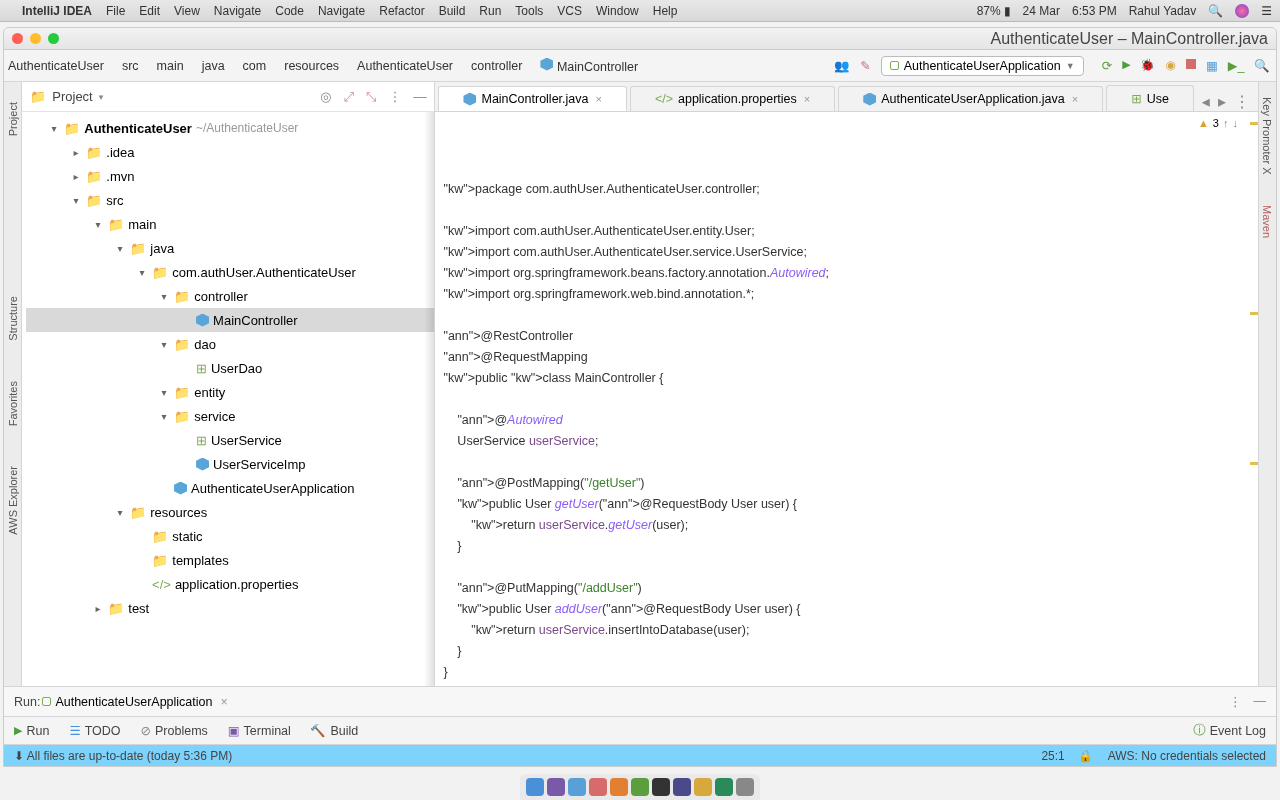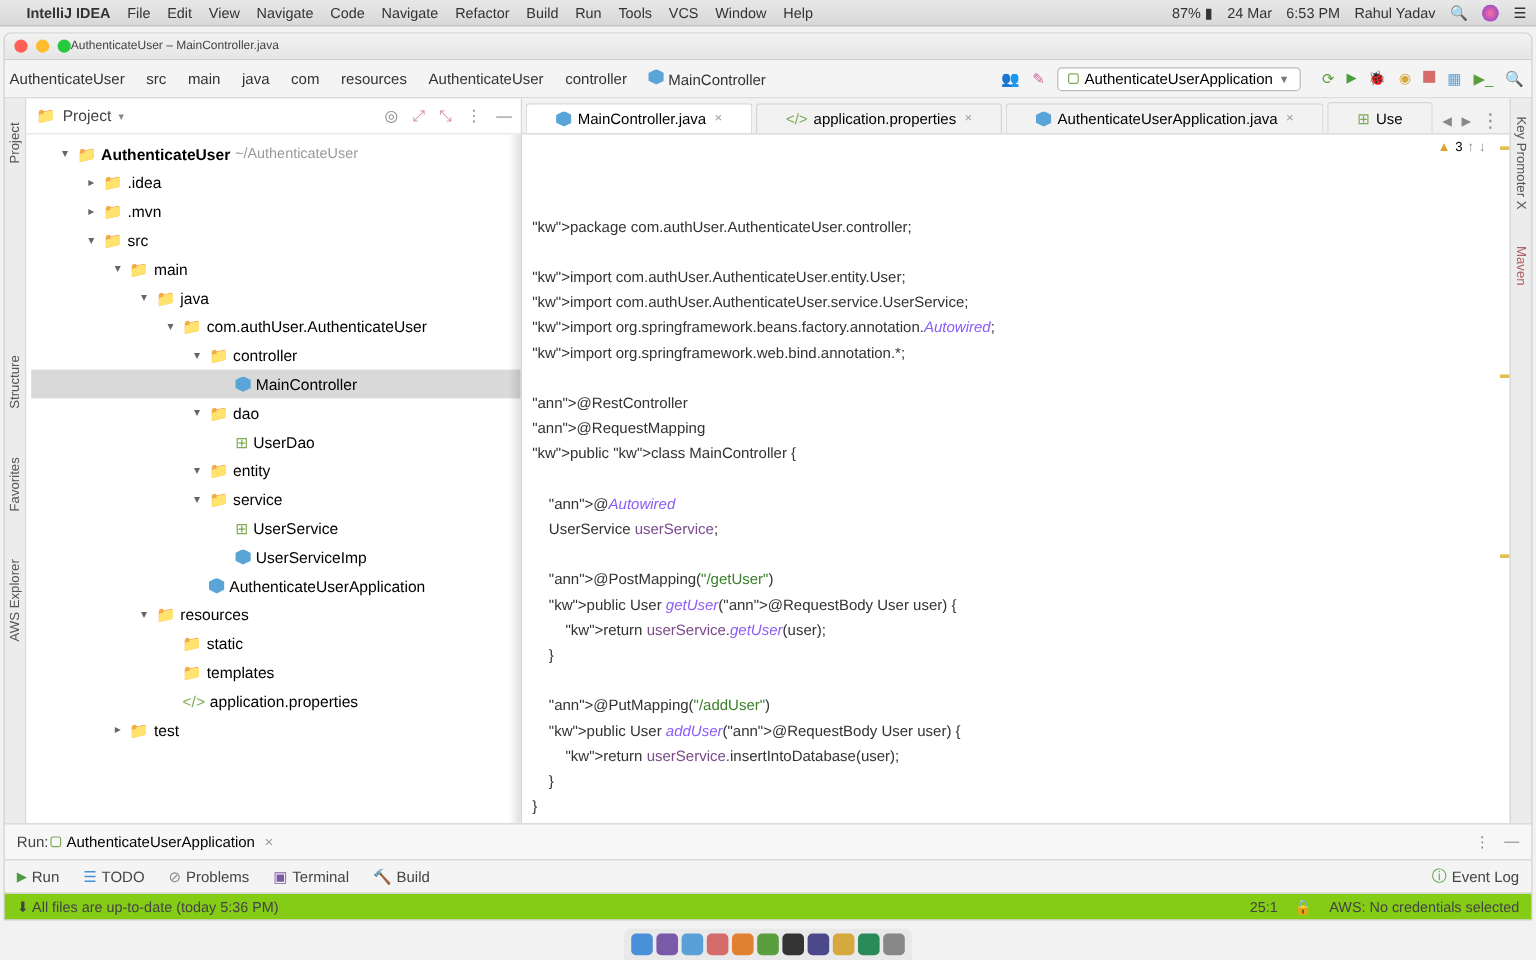--- a/index.html
+++ b/index.html
@@ -12,21 +12,21 @@
 .menubar .spacer { flex:1; }
 .menubar .right { display:flex; gap:12px; align-items:center;}
 .menubar .right span { white-space:nowrap; }
 
 
 .window { background:#f7f7f7; border:1px solid #ccc; border-radius:6px 6px 0 0; margin:5px 3px 0 3px; height:740px; display:flex; flex-direction:column; position:relative;}
 .titlebar { height:22px; display:flex; align-items:center; padding:0 8px; background:linear-gradient(#f2f2f2,#e5e5e5); border-bottom:1px solid #ccc; border-radius:6px 6px 0 0;}
 .dots { display:flex; gap:7px; }
 .dot { width:11px; height:11px; border-radius:50%; }
 .dot.r{background:#ff5f56;} .dot.y{background:#ffbd2e;} .dot.g{background:#27c93f;}
-.titlebar .title { flex:1; text-align:left; font-size:10px; color:#444;}
+.titlebar .title { flex:1; text-align:right; font-size:16px; color:#444;}
 
 
 .toolbar { height:32px; display:flex; align-items:center; padding:0 6px; gap:10px; border-bottom:1px solid #d5d5d5; background:#f4f4f4; font-size:12.5px;}
 .crumb { color:#333; padding:2px 4px; cursor:pointer;}
 .toolbar .sep { flex:1;}
 .runcfg { display:flex; align-items:center; gap:5px; border:1px solid #bbb; border-radius:4px; padding:2px 8px; background:#fff;}
 .runcfg .sq { width:9px;height:9px;border:1.5px solid #7faa57;border-radius:2px; position:relative;}
 .runbtns { display:flex; gap:10px; margin-left:8px;}
 .icon-cube { width:13px;height:13px; display:inline-block; position:relative;}
 .icon-cube::before{content:"";position:absolute;inset:0;background:#59a5d8;clip-path:polygon(50% 0,100% 25%,100% 75%,50% 100%,0 75%,0 25%);} 
@@ -71,21 +71,21 @@
 .run-panel{height:30px; border-top:1px solid #d5d5d5; background:#f7f7f7; display:flex; align-items:center; padding:0 10px; font-size:12.5px;}
 .run-panel .lbl{color:#444; margin-right:2px;}
 .run-panel .cfg{display:flex; align-items:center; gap:4px;}
 .run-panel .x{color:#999; margin-left:4px;}
 .run-panel .ract{margin-left:auto; display:flex; gap:12px; color:#888;}
 
 .bottom-tabs{height:28px; border-top:1px solid #d5d5d5; background:#f4f4f4; display:flex; align-items:center; padding:0 10px; gap:20px; font-size:12.5px;}
 .btab{display:flex; align-items:center; gap:4px; color:#444;}
 .bottom-tabs .spc{flex:1;}
 
-.statusbar{height:22px; border-top:1px solid #d5d5d5; background:#84cc16; display:flex; align-items:center; padding:0 10px; font-size:12px; color:#444; gap:14px;}
+.statusbar{height:22px; border-top:1px solid #d5d5d5; background:#7dd3fc; display:flex; align-items:center; padding:0 10px; font-size:12px; color:#444; gap:14px;}
 .statusbar .spc{flex:1;}
 
 
 .dock{position:absolute; bottom:0; left:50%; transform:translateX(-50%); height:26px; display:flex; gap:3px; align-items:center; background:rgba(230,230,230,0.8); padding:2px 6px; border-radius:6px 6px 0 0;}
 .dock .app{width:18px; height:18px; border-radius:4px;}
 </style>
 </head>
 <body>
 
 <div class="menubar">

